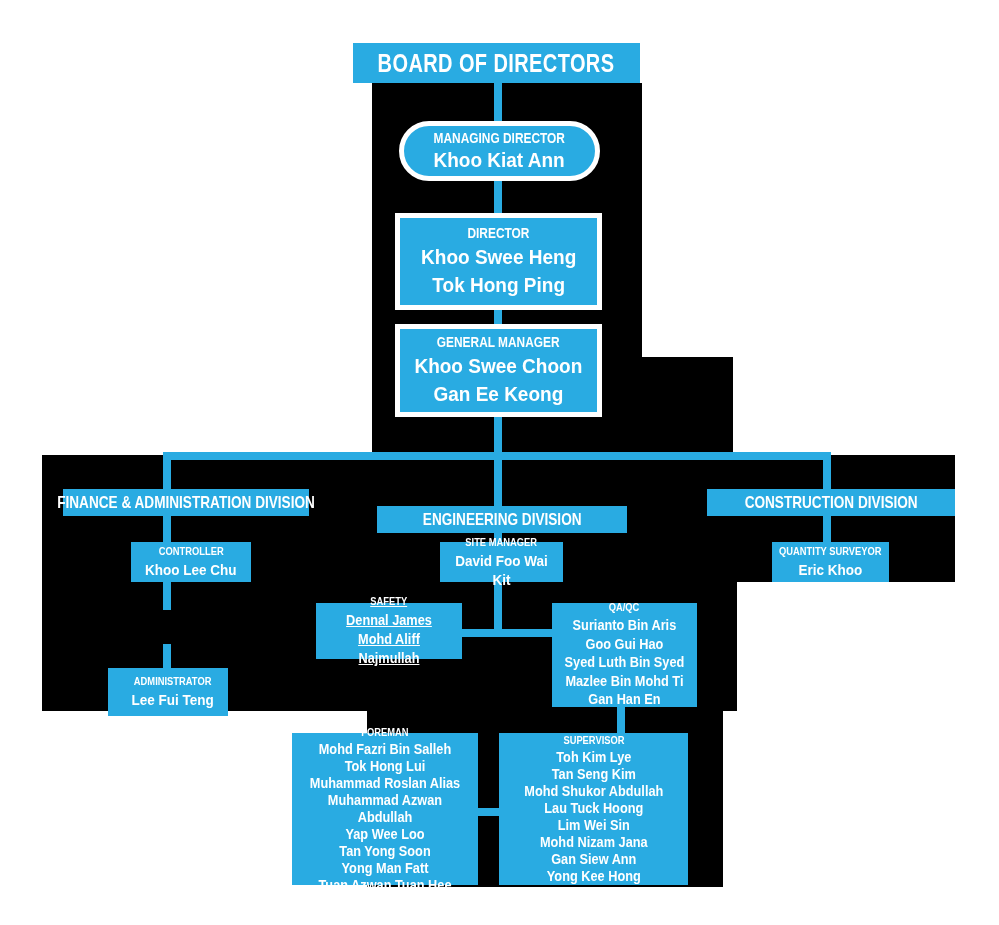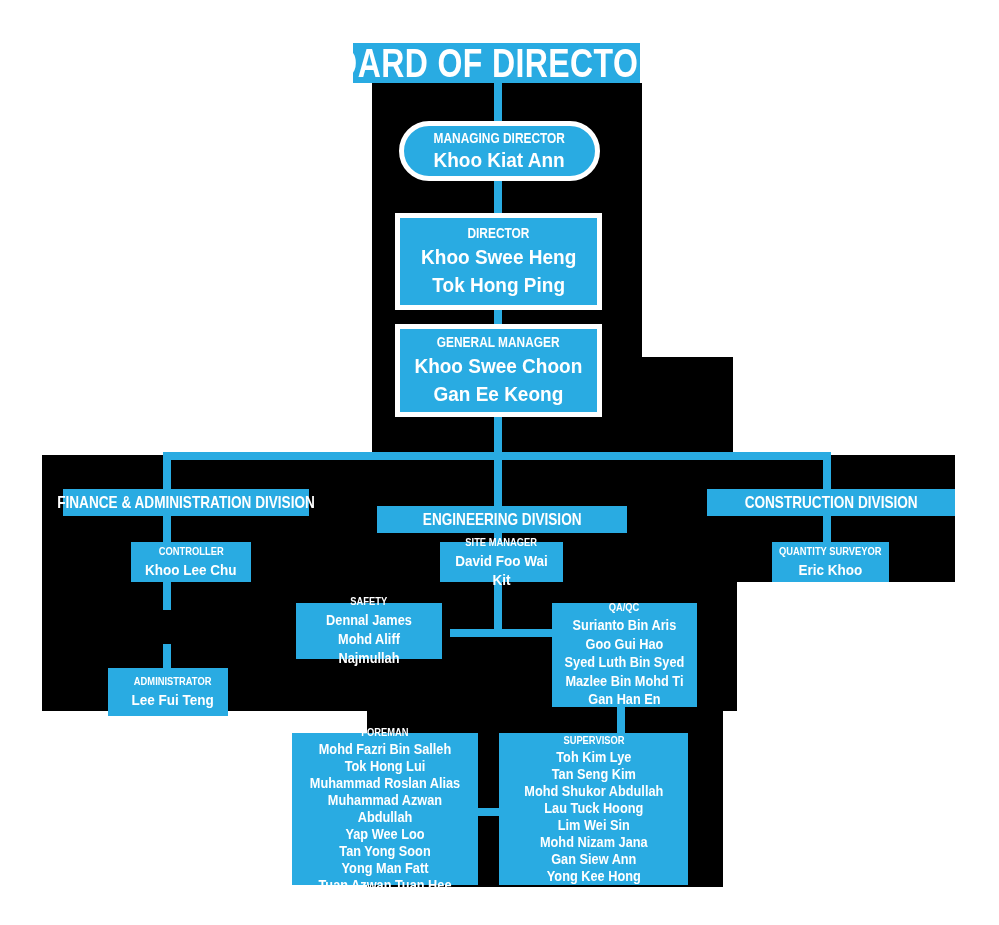--- a/index.html
+++ b/index.html
@@ -9,21 +9,21 @@
   }
   .backdrop{position:absolute;background:var(--backdrop-black,#000000);}
   .line{position:absolute;background:var(--accent-blue,#29ABE2);}
   .node,.board,.division{
     position:absolute;background:var(--accent-blue,#29ABE2);color:var(--text-white,#ffffff);
     display:flex;flex-direction:column;align-items:center;justify-content:center;
     text-align:center;box-sizing:border-box;
   }
   .exec{border:5px solid var(--text-white,#ffffff);}
   .cond{display:block;white-space:nowrap;transform:scaleX(0.8);}
-  .board{font-size:40px;letter-spacing:0.5px;}
+  .board{font-size:25px;letter-spacing:0.5px;}
   .division{font-size:17px;}
   .role{display:block;white-space:nowrap;font-size:11px;line-height:13px;margin-bottom:2px;transform:scaleX(0.85);}
   .names{display:block;white-space:pre-line;font-size:15px;line-height:19px;transform:scaleX(0.9);}
   .exec .role{font-size:14px;line-height:16px;transform:scaleX(0.85);}
   .exec .names{font-size:20px;line-height:28px;transform:scaleX(0.95);}
   #n-md .names{line-height:24px;}
   .compact .role{margin-bottom:1px;}
   .compact .names{line-height:17px;transform:scaleX(0.85);}
   #n-qaqc .names{line-height:18.5px;transform:scaleX(0.85);}
   #n-safety .names{transform:scaleX(0.85);}
@@ -56,21 +56,21 @@
   #n-md{left:399px;top:121px;width:201px;height:60px;border-radius:30px;}
   #n-dir{left:395px;top:213px;width:207px;height:97px;}
   #n-gm{left:395px;top:324px;width:207px;height:93px;}
   #n-div-finance{left:47px;top:489px;width:246px;height:27px;margin-left:16px;}
   #n-div-eng{left:377px;top:489px;width:250px;height:27px;margin-top:17px;}
   #n-div-con{left:707px;top:489px;width:248px;height:27px;}
   #n-controller{left:108px;top:542px;width:120px;height:40px;margin-left:23px;}
   #n-finacct{left:108px;top:606px;width:120px;height:40px;}
   #n-admin{left:108px;top:668px;width:120px;height:48px;padding-left:9px;}
   #n-sitemgr{left:440px;top:542px;width:123px;height:40px;}
-  #n-safety{left:296px;top:603px;width:146px;height:56px;}
+  #n-safety{left:316px;top:603px;width:146px;height:56px;text-decoration:underline;}
   #n-qaqc{left:552px;top:603px;width:145px;height:104px;}
   #n-qs{left:772px;top:542px;width:117px;height:40px;}
   #n-foreman{left:292px;top:733px;width:186px;height:152px;}
   #n-supervisor{left:499px;top:733px;width:189px;height:152px;}
 </style>
 </head>
 <body>
 
 <div id="stage">
 

